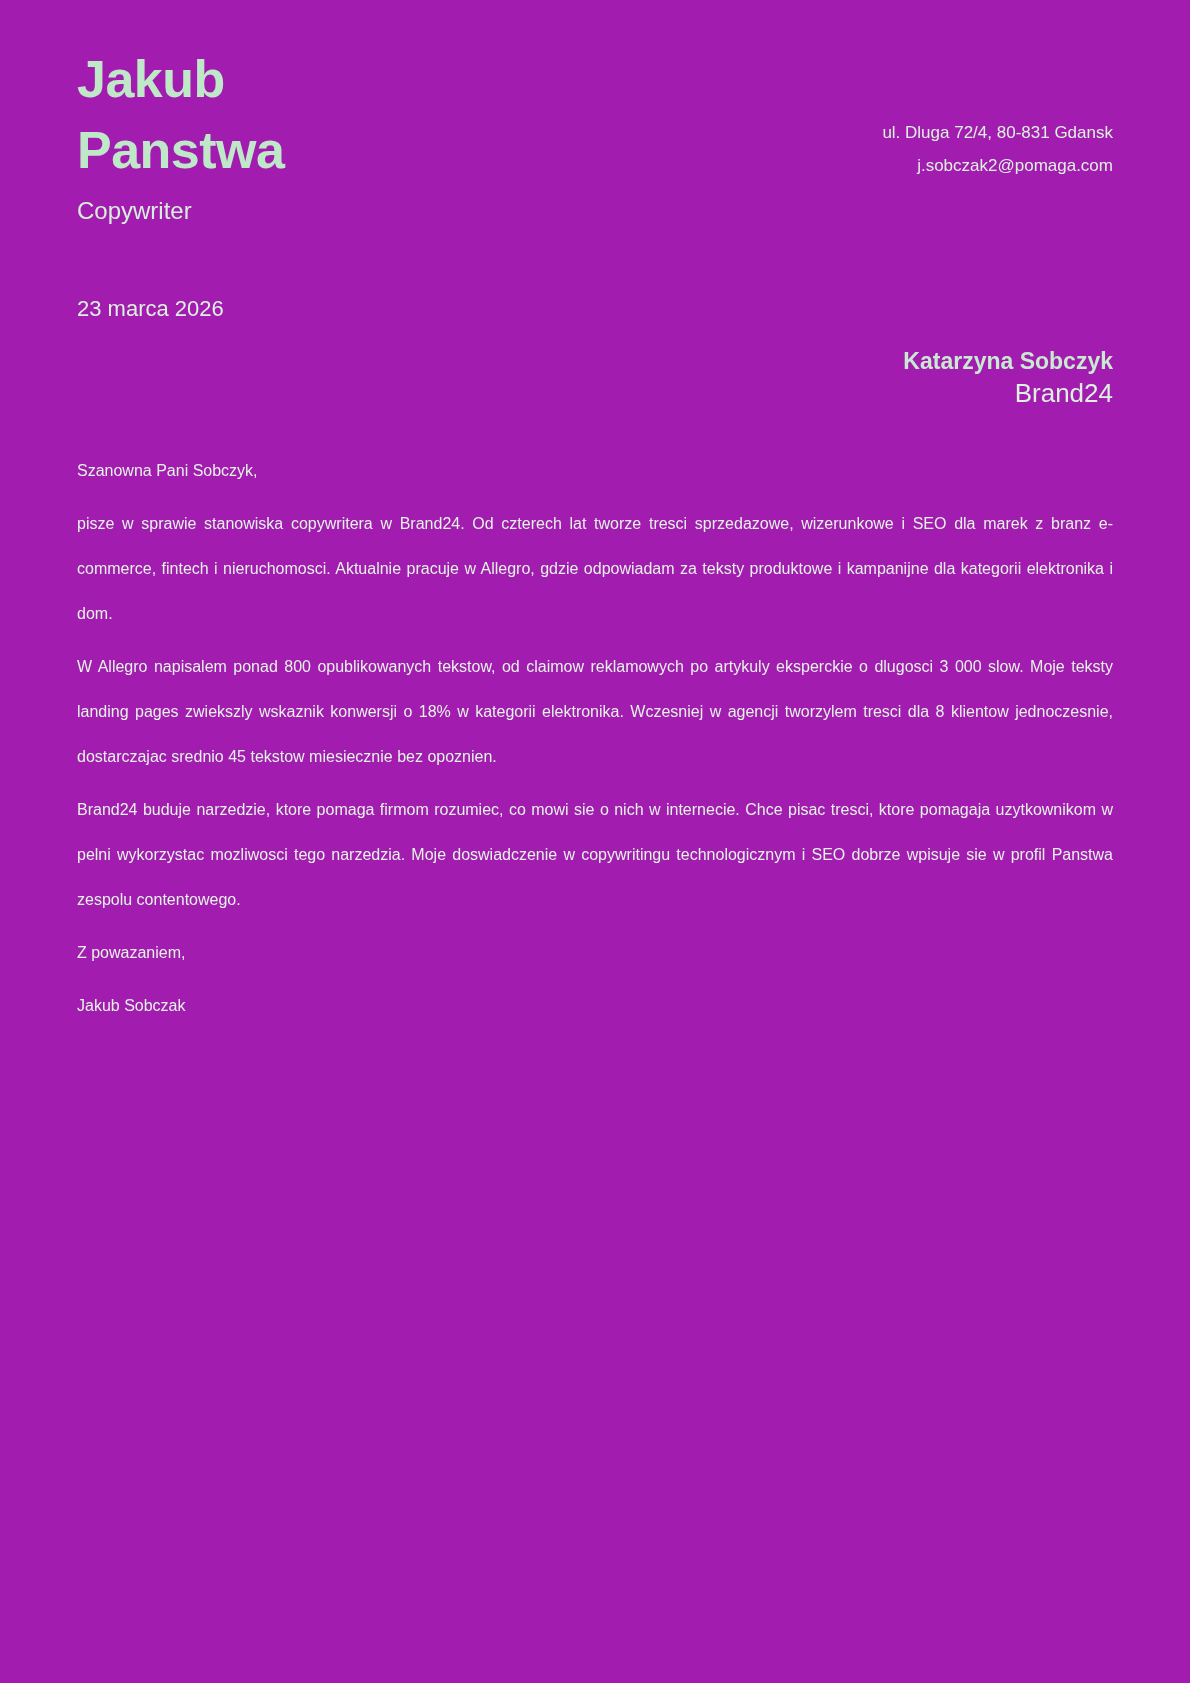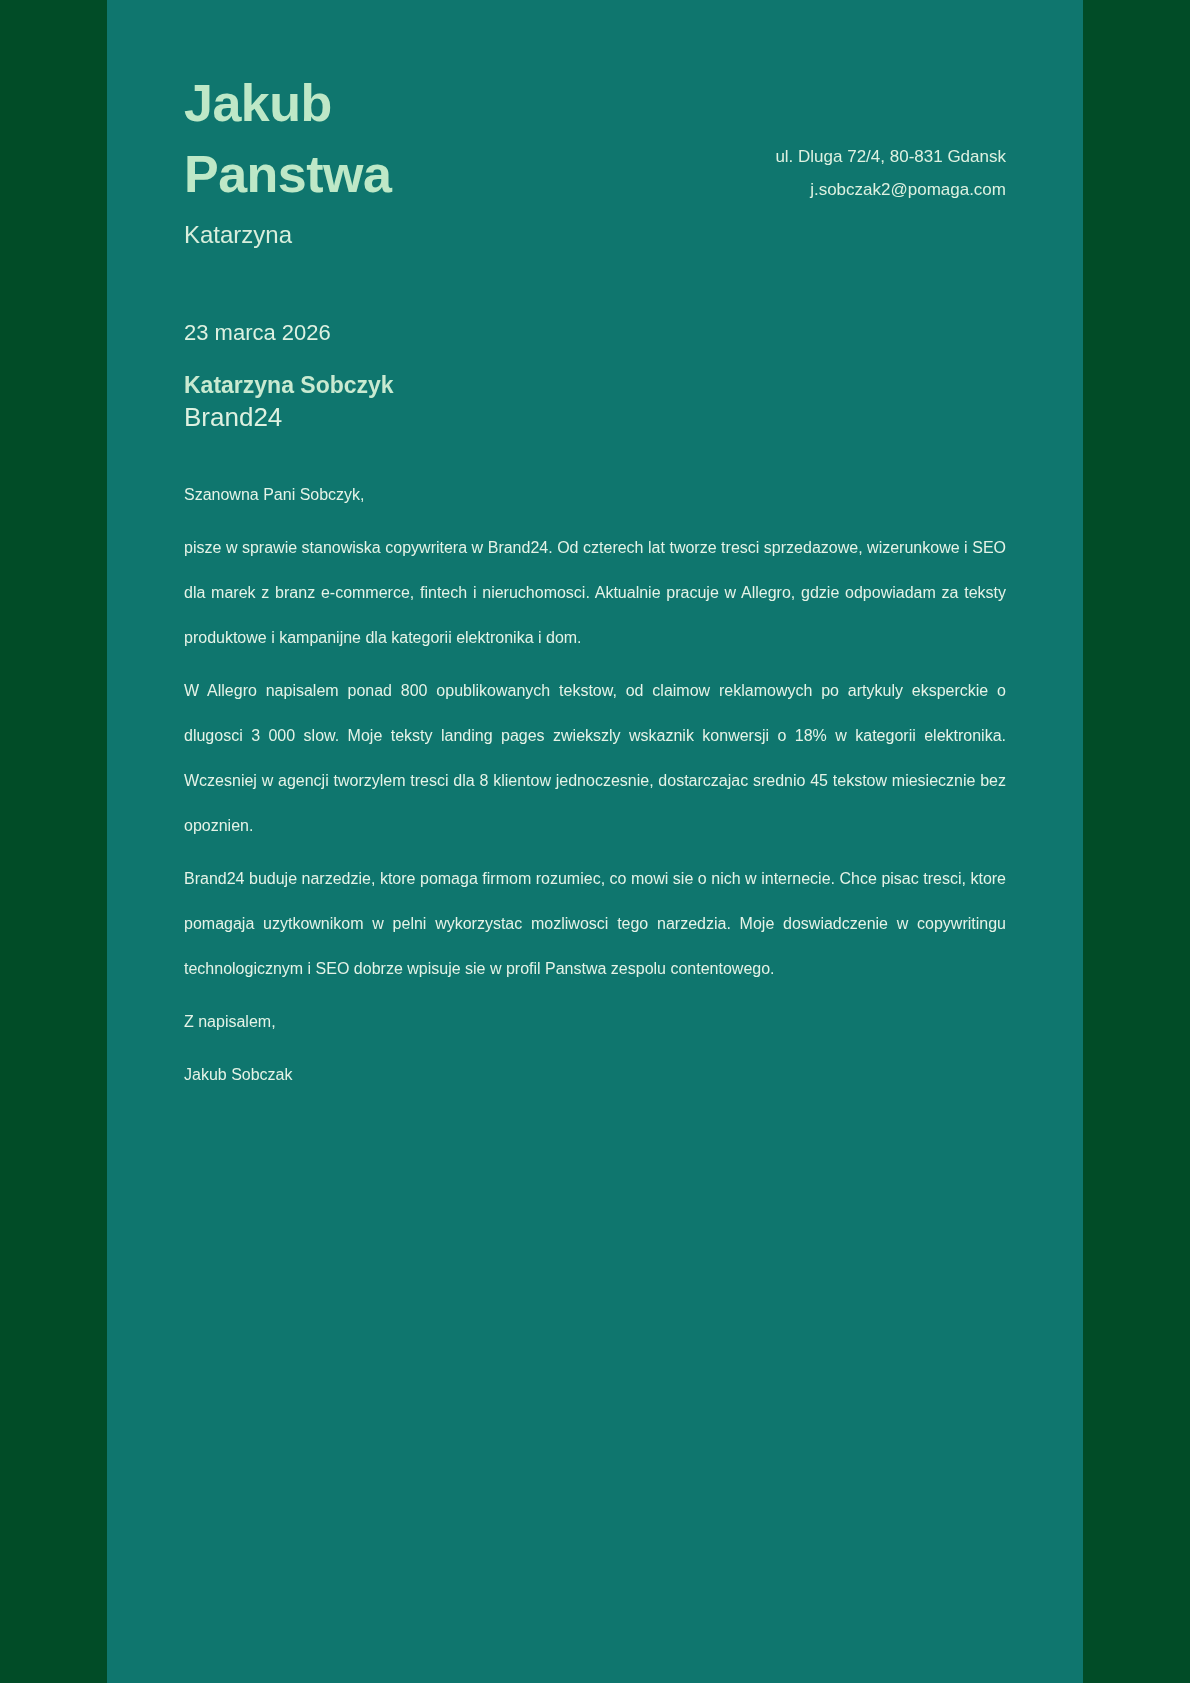--- a/index.html
+++ b/index.html
@@ -3,26 +3,26 @@
 <meta charset="utf-8">
 <style>
   html, body {
     margin: 0;
     padding: 0;
     background: #014c27;
     font-family: "Liberation Sans", sans-serif;
   }
   .page {
     position: relative;
-    width: 976px;
+    width: 1190px;
     min-height: 1683px;
     margin: 0 auto;
-    background: #0f766e;
+    background: #a21caf;
     box-sizing: border-box;
-    padding: 68px 77px 60px 77px;
+    padding: 44px 77px 60px 77px;
   }
   .header {
     display: flex;
     justify-content: space-between;
     align-items: flex-start;
   }
   .name {
     margin: 0;
     font-size: 52px;
     line-height: 71px;
@@ -45,21 +45,21 @@
     line-height: 33px;
     color: #def1e1;
     white-space: nowrap;
   }
   .date {
     margin-top: 68px;
     font-size: 22px;
     line-height: 30px;
     color: #def1e1;
   }
-  .recipient { margin-top: 22px; }
+  .recipient { margin-top: 22px; text-align: right; }
   .recipient-name {
     font-size: 23px;
     line-height: 30px;
     font-weight: 700;
     color: #c9ead1;
   }
   .recipient-company {
     margin-top: 2px;
     font-size: 26px;
     line-height: 30px;
@@ -79,37 +79,37 @@
 <body>
 
 <div class="page">
 
   <header class="header">
     <div class="identity">
       <h1 class="name">
         <span>Jakub</span>
         <span>Panstwa</span>
       </h1>
-      <div class="role">Katarzyna</div>
+      <div class="role">Copywriter</div>
     </div>
     <div class="contact">
       <div class="contact-line">ul. Dluga 72/4, 80-831 Gdansk</div>
       <div class="contact-line">j.sobczak2@pomaga.com</div>
     </div>
   </header>
 
   <div class="date">23 marca 2026</div>
 
   <div class="recipient">
     <div class="recipient-name">Katarzyna Sobczyk</div>
     <div class="recipient-company">Brand24</div>
   </div>
 
   <main class="letter">
     <p class="salutation">Szanowna Pani Sobczyk,</p>
     <p class="para">pisze w sprawie stanowiska copywritera w Brand24. Od czterech lat tworze tresci sprzedazowe, wizerunkowe i SEO dla marek z branz e-commerce, fintech i nieruchomosci. Aktualnie pracuje w Allegro, gdzie odpowiadam za teksty produktowe i kampanijne dla kategorii elektronika i dom.</p>
     <p class="para">W Allegro napisalem ponad 800 opublikowanych tekstow, od claimow reklamowych po artykuly eksperckie o dlugosci 3 000 slow. Moje teksty landing pages zwiekszly wskaznik konwersji o 18% w kategorii elektronika. Wczesniej w agencji tworzylem tresci dla 8 klientow jednoczesnie, dostarczajac srednio 45 tekstow miesiecznie bez opoznien.</p>
     <p class="para">Brand24 buduje narzedzie, ktore pomaga firmom rozumiec, co mowi sie o nich w internecie. Chce pisac tresci, ktore pomagaja uzytkownikom w pelni wykorzystac mozliwosci tego narzedzia. Moje doswiadczenie w copywritingu technologicznym i SEO dobrze wpisuje sie w profil Panstwa zespolu contentowego.</p>
-    <p class="closing">Z napisalem,</p>
+    <p class="closing">Z powazaniem,</p>
     <p class="signature">Jakub Sobczak</p>
   </main>
 
 </div>
 
 </body></html>

